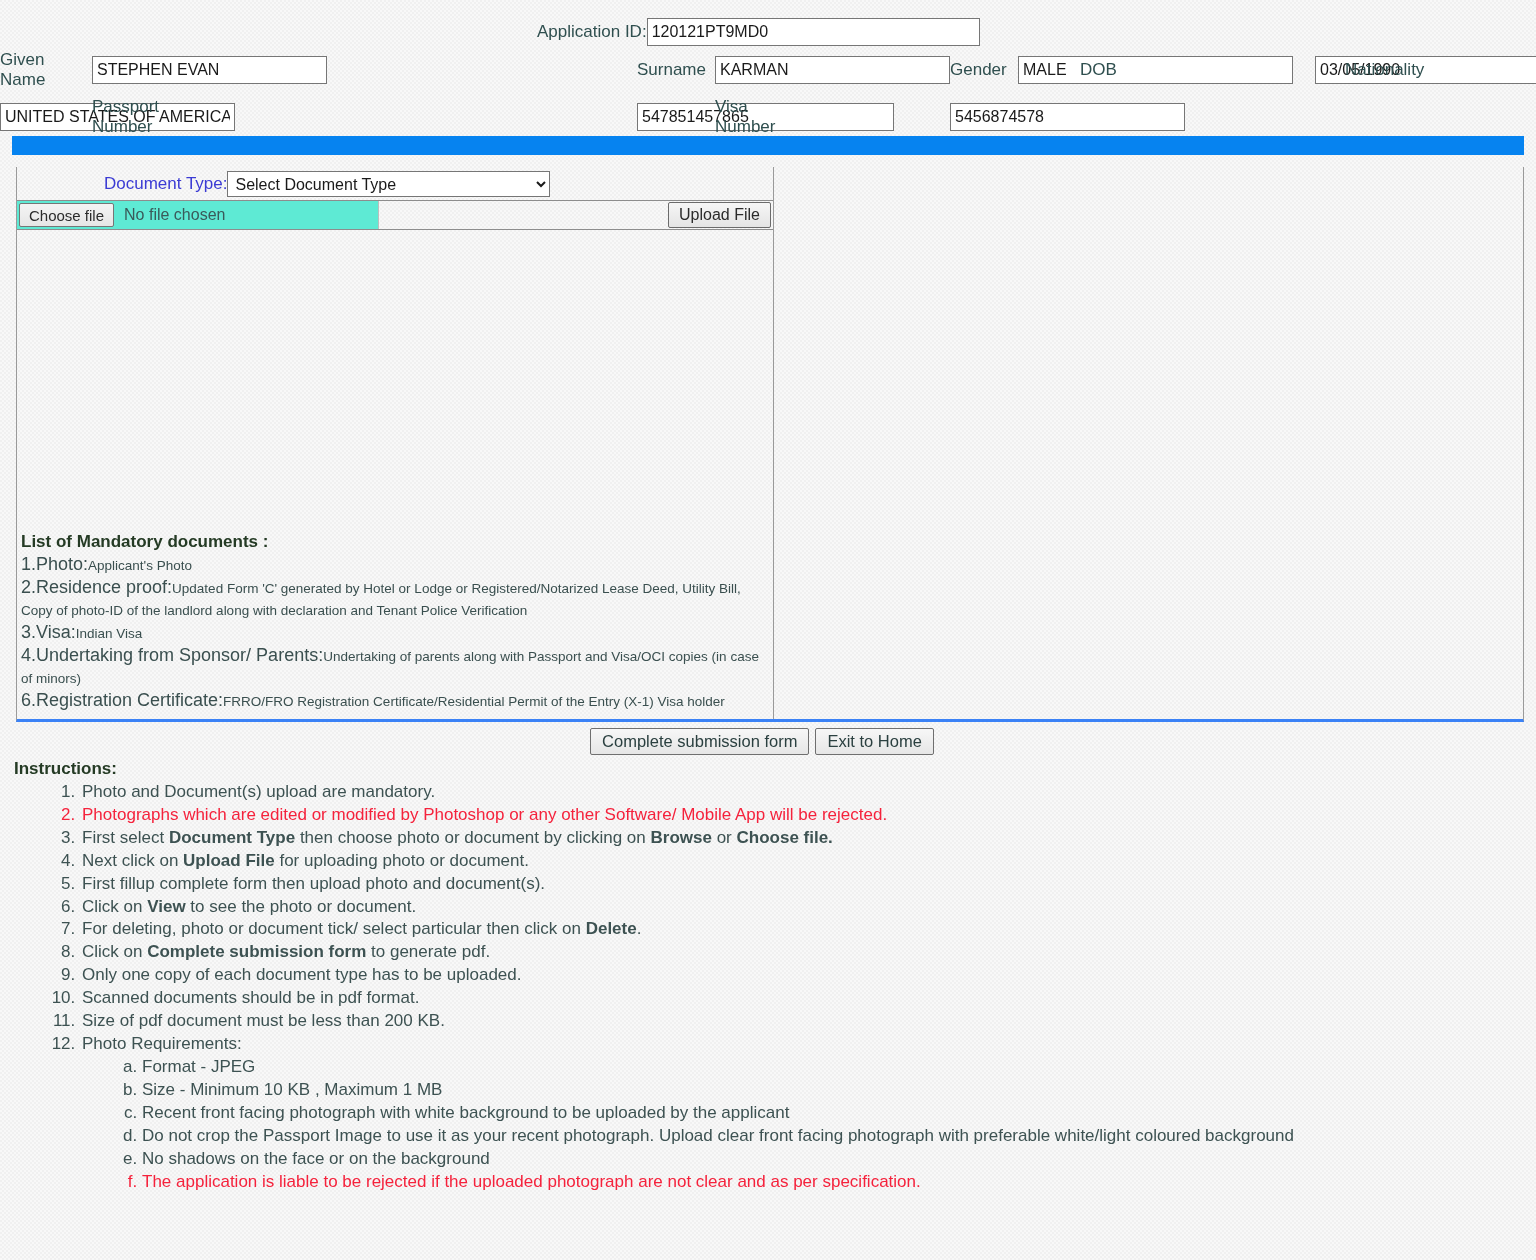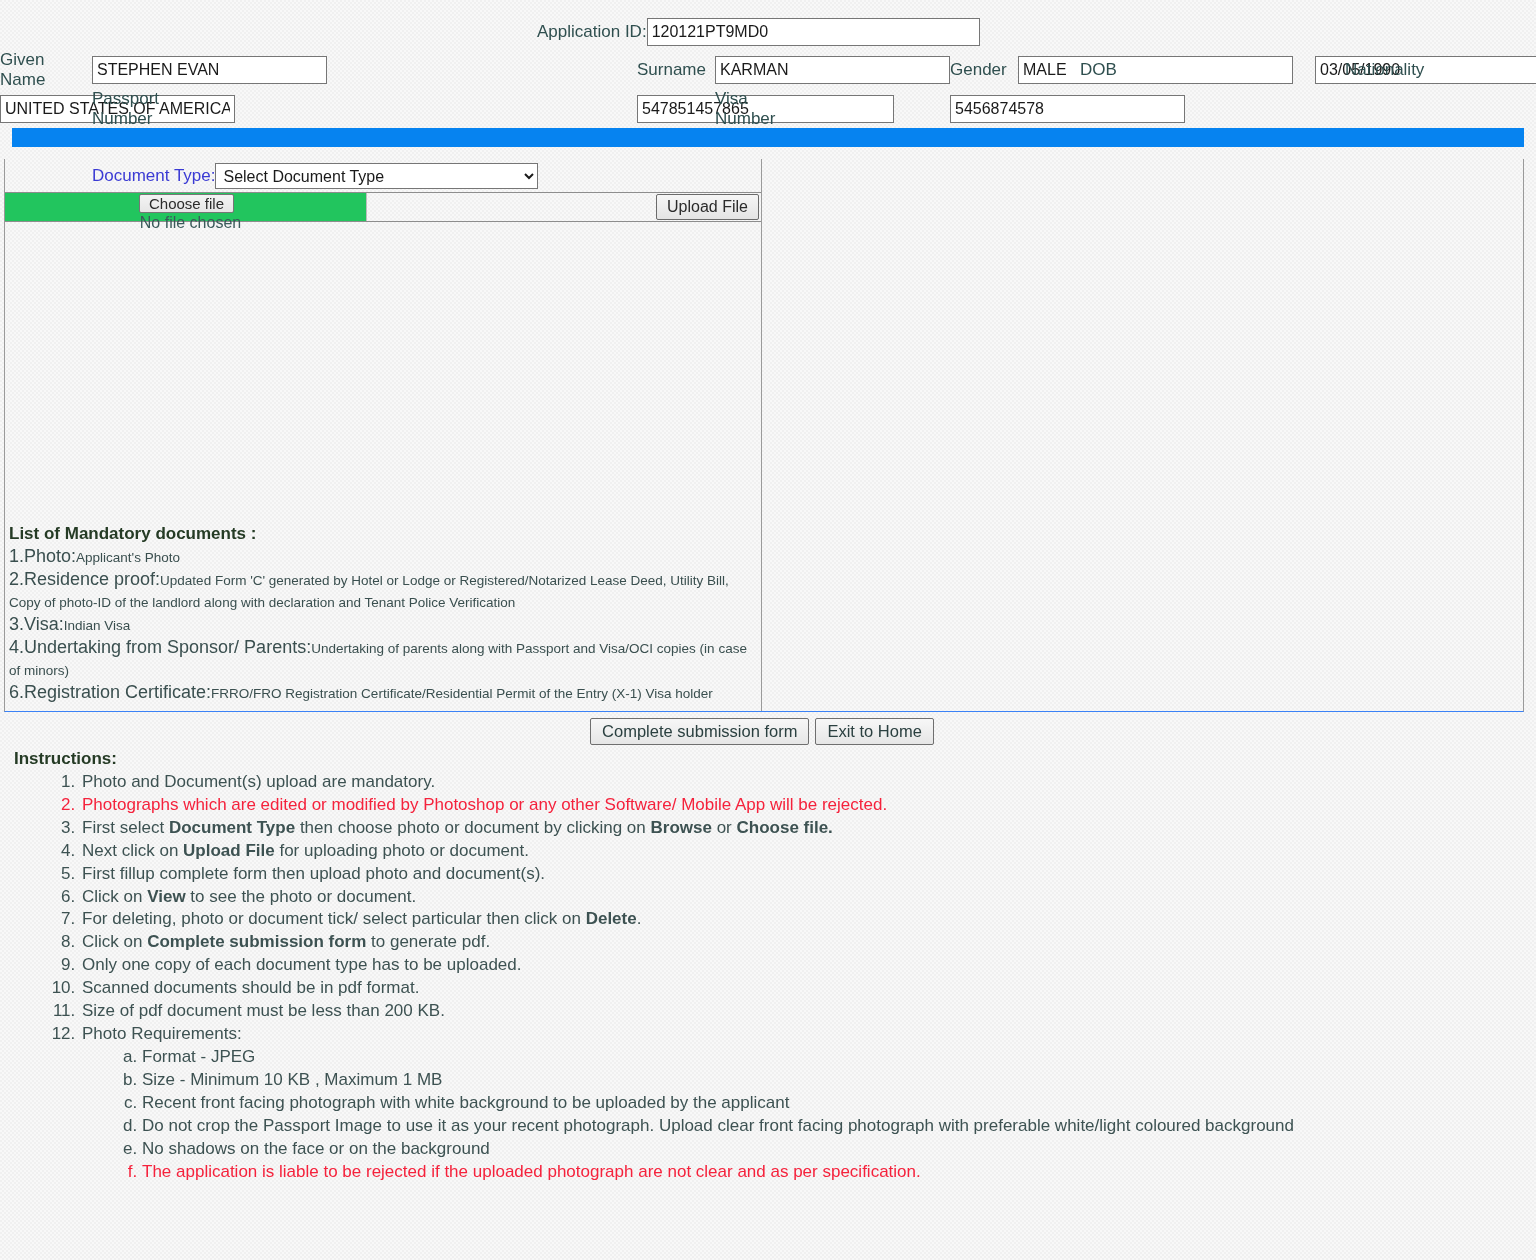--- a/index.html
+++ b/index.html
@@ -48,20 +48,21 @@
     color: #1a1a1a;
     padding: 1px 4px;
     outline: none;
   }
   .appid-input { width: 333px; }
 
   .field-grid {
     display: grid;
     grid-template-columns: 92px 545px 78px 235px 68px 62px 235px 30px auto;
     align-items: center;
+    row-gap: 8px;
   }
   .lbl {
     font-size: 17px;
     color: #2f4f4f;
     line-height: 1.15;
   }
   .lbl.wrap { max-width: 92px; }
   .lbl.narrow { max-width: 68px; }
 
   .in-given { width: 235px; }
@@ -78,22 +79,22 @@
     grid-template-columns: 92px auto;
     align-items: center;
     margin-top: 8px;
   }
 
   
   .panel {
     margin-top: 12px;
     border-left: 1px solid #9a9a9a;
     border-right: 1px solid #9a9a9a;
-    border-bottom: 1px solid #3b82f6;
-    margin-left: 4px;
+    border-bottom: 3px solid #3b82f6;
+    margin-left: 16px;
     margin-right: 12px;
   }
   .blue-bar {
     height: 19px;
     background: #0683f0;
     margin-left: 12px;
     margin-right: 12px;
   }
   .panel-body {
     display: flex;
@@ -136,25 +137,24 @@
   .upload-row {
     display: flex;
     align-items: stretch;
     border-top: 1px solid #8d8d8d;
     border-bottom: 1px solid #8d8d8d;
     height: 28px;
   }
   .file-wrap {
     display: flex;
     align-items: center;
-    background: #22c55e;
+    background: #5eead4;
     border-right: 1px solid #bdbdbd;
     width: 362px;
     box-sizing: border-box;
-    flex-direction: column;
   }
   .choose-btn {
     box-sizing: border-box;
     height: 24px;
     margin: 1px 0 1px 2px;
     padding: 0 9px;
     border: 1px solid #767676;
     border-radius: 2px;
     background: linear-gradient(#f4f4f4, #e6e6e6);
     font-family: "Liberation Sans", sans-serif;

